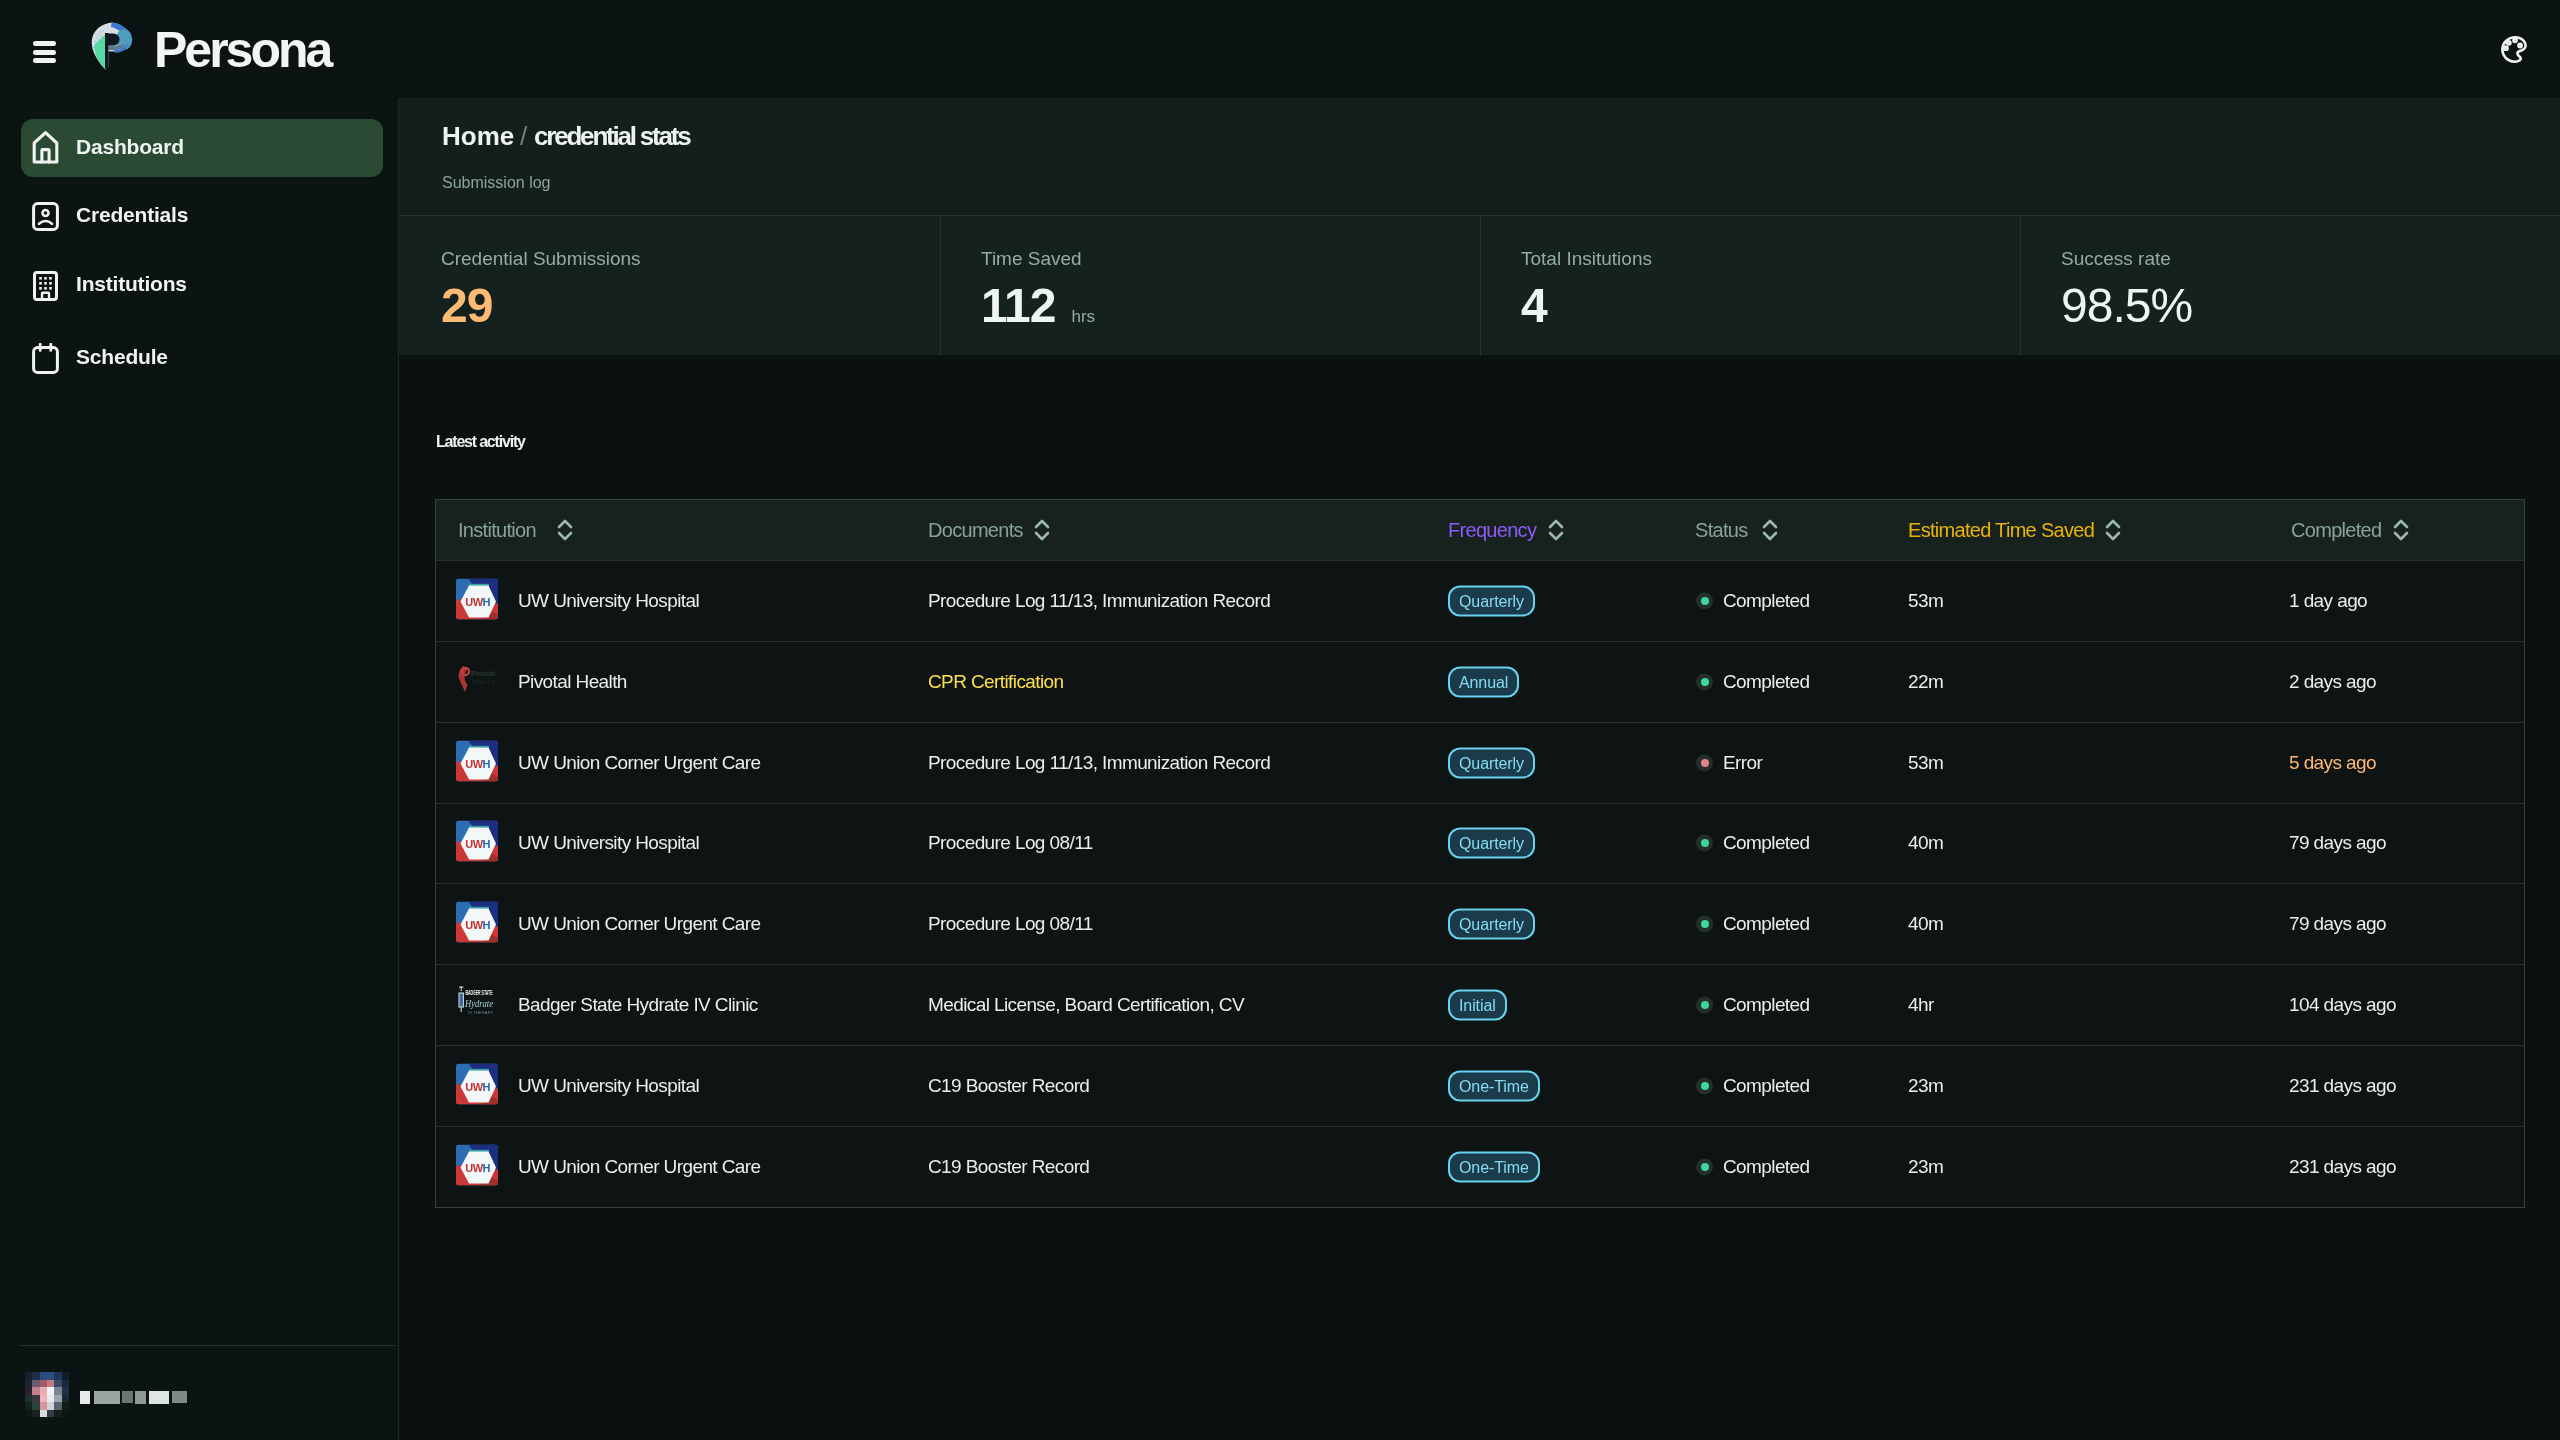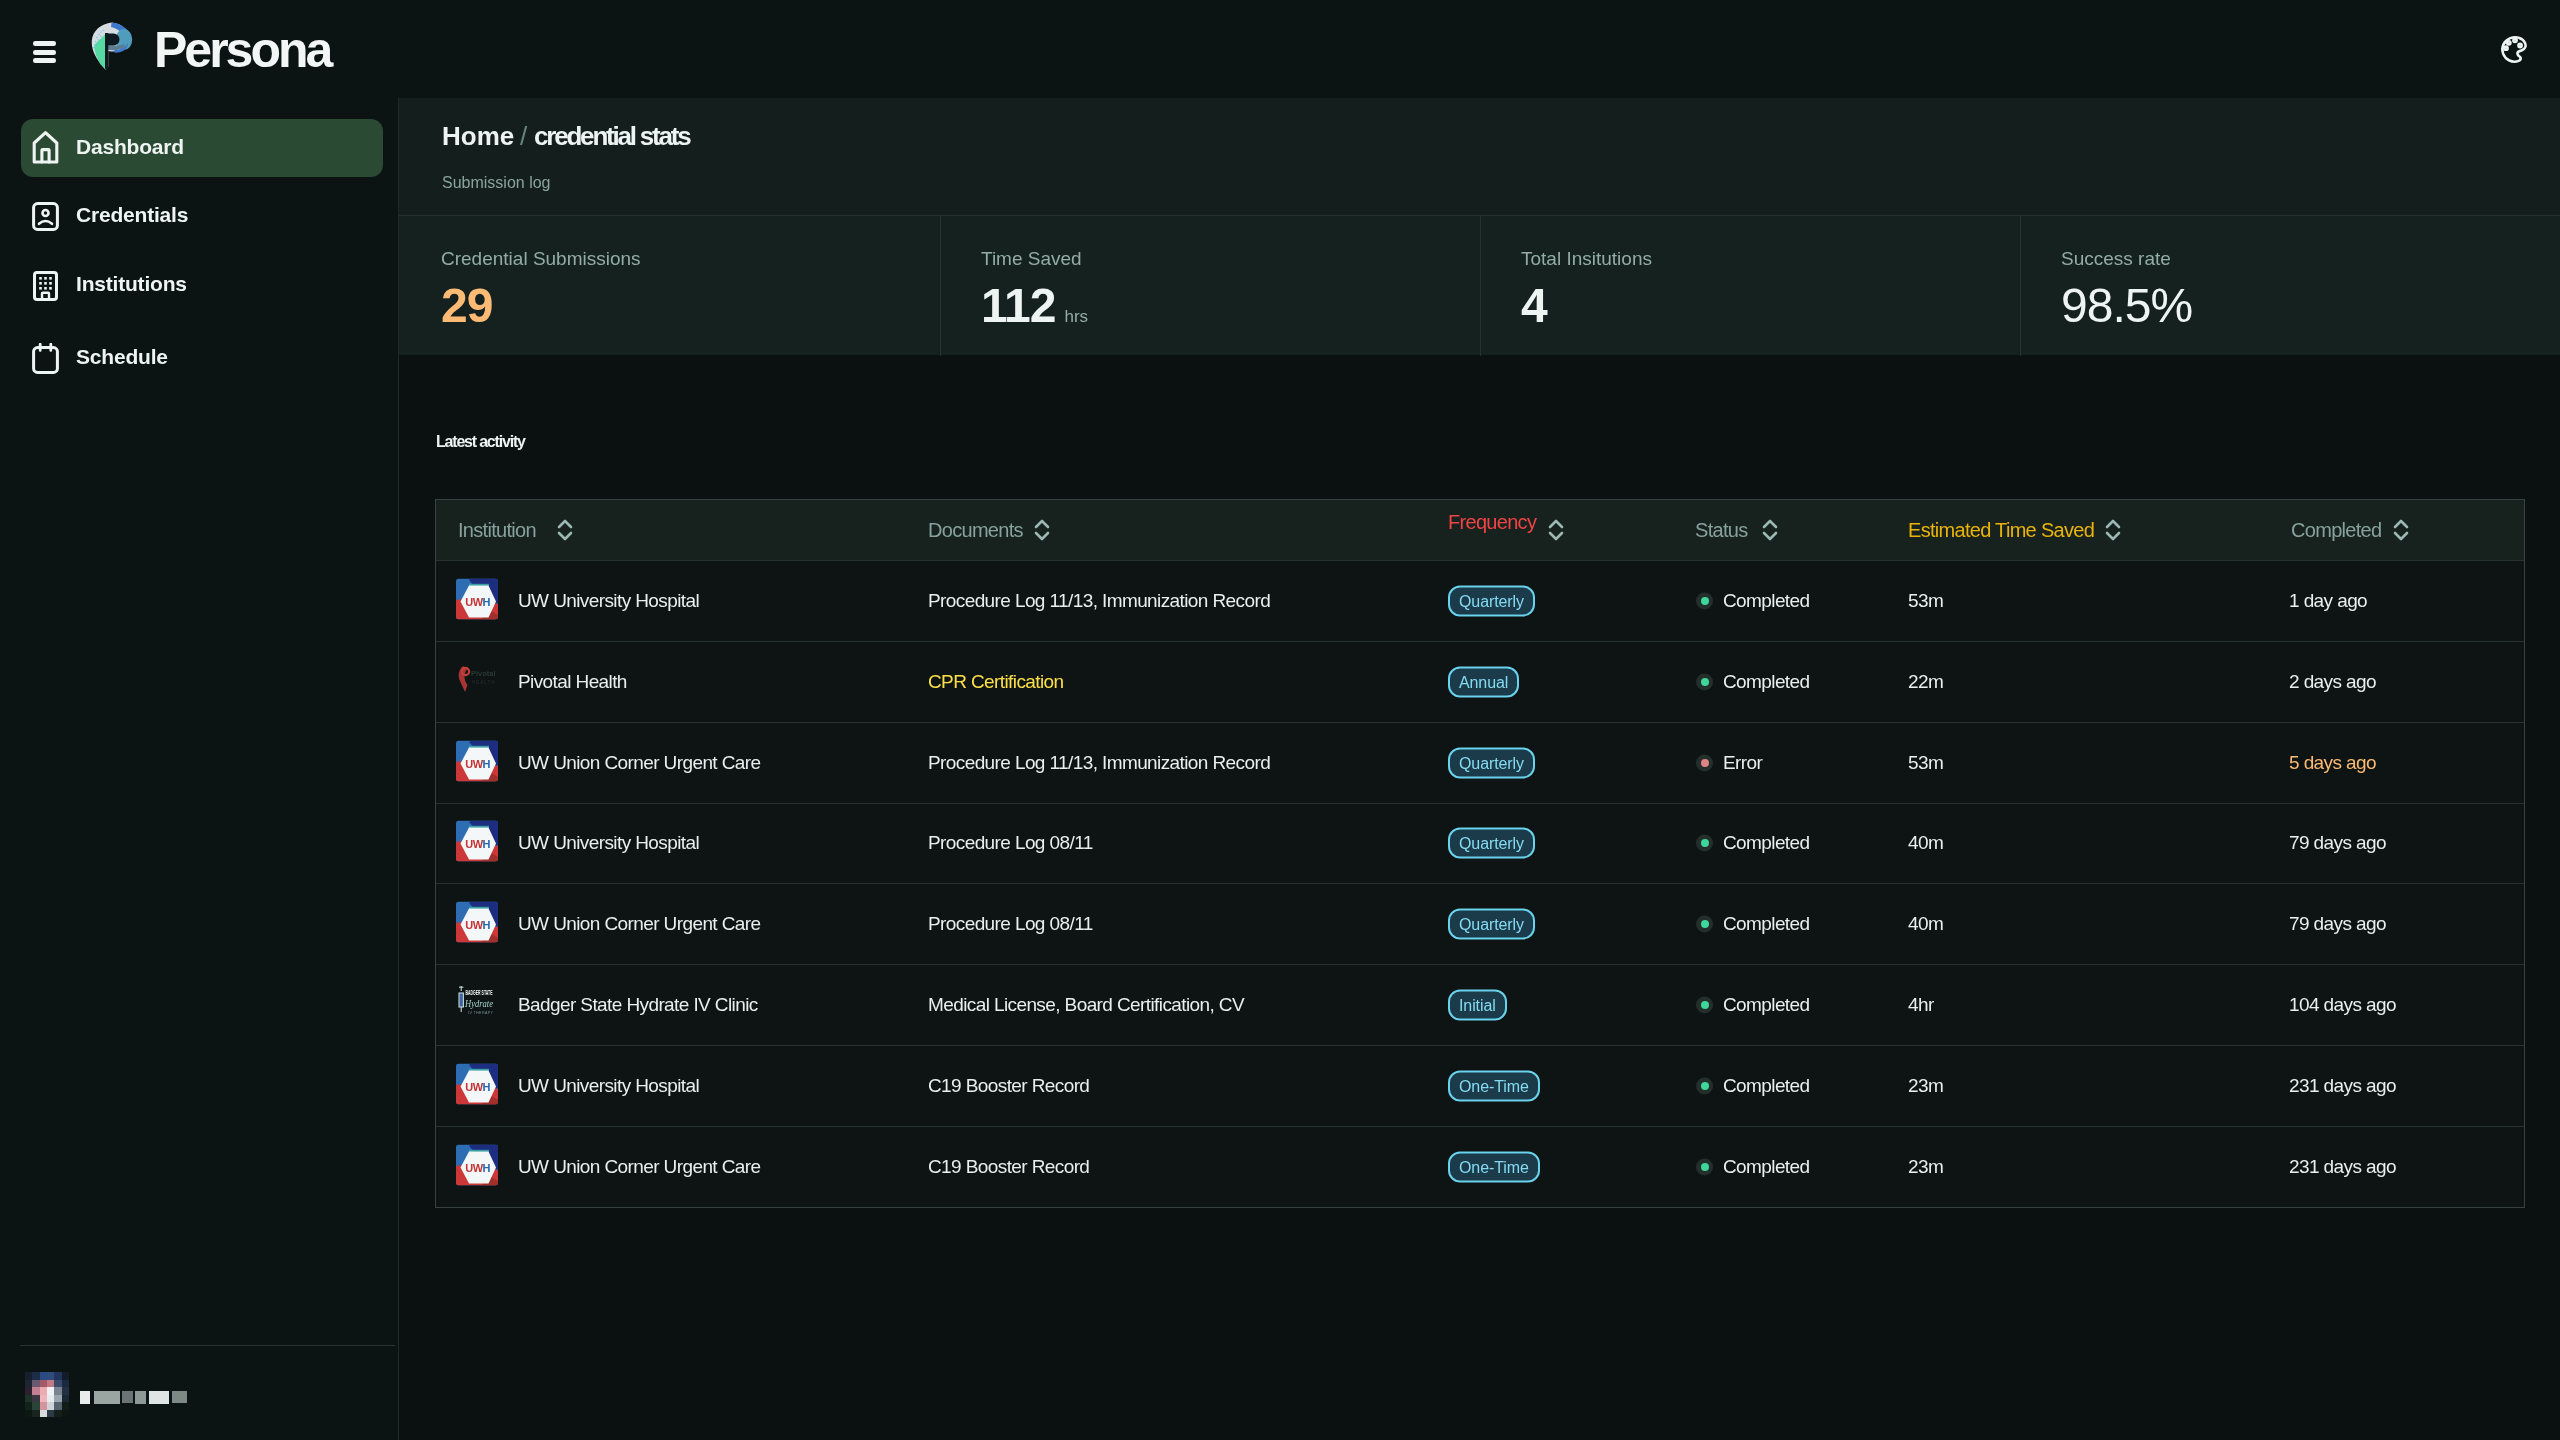--- a/index.html
+++ b/index.html
@@ -146,21 +146,21 @@
 
 <div class="abs" style="left:399px;top:215px;width:2161px;height:140px;background:#15211f;border-top:1px solid #26322d">
   <div class="abs" style="left:541px;top:0;width:1px;height:140px;background:#26322d"></div>
   <div class="abs" style="left:1081px;top:0;width:1px;height:140px;background:#26322d"></div>
   <div class="abs" style="left:1621px;top:0;width:1px;height:140px;background:#26322d"></div>
 
   <div class="abs" style="left:42px;top:32px;font-size:19px;color:#93ada6">Credential Submissions</div>
   <div class="abs" style="left:42px;top:62px;font-size:48px;font-weight:bold;color:#fdba74;letter-spacing:-1px">29</div>
 
   <div class="abs" style="left:582px;top:32px;font-size:19px;color:#93ada6">Time Saved</div>
-  <div class="abs" style="left:582px;top:62px;font-size:48px;font-weight:bold;color:#eef4f2;letter-spacing:-1px">112<span style="font-size:17px;font-weight:400;color:#93ada6;letter-spacing:0;margin-left:9px">hrs</span></div>
+  <div class="abs" style="left:582px;top:62px;font-size:48px;font-weight:bold;color:#eef4f2;letter-spacing:-1px">112<span style="font-size:17px;font-weight:400;color:#93ada6;letter-spacing:0;margin-left:16px">hrs</span></div>
 
   <div class="abs" style="left:1122px;top:32px;font-size:19px;color:#93ada6">Total Insitutions</div>
   <div class="abs" style="left:1122px;top:62px;font-size:48px;font-weight:bold;color:#eef4f2;letter-spacing:-1px">4</div>
 
   <div class="abs" style="left:1662px;top:32px;font-size:19px;color:#93ada6">Success rate</div>
   <div class="abs" style="left:1662px;top:62px;font-size:48px;font-weight:normal;color:#eef4f2;letter-spacing:-1px">98.5%</div>
 </div>
 
 <div class="abs" style="left:436px;top:433px;font-size:16px;font-weight:bold;color:#edf3f1;letter-spacing:-1.2px">Latest activity</div>
 
@@ -169,21 +169,21 @@
       <div class="abs" style="left:22px;top:19px;font-size:20px;color:#87a29b;letter-spacing:-0.7px">Institution</div>
       <div class="abs" style="left:118px;top:16px"><svg width="22" height="28" viewBox="0 0 22 28" fill="none" stroke="#9cb8b1" stroke-width="2.6" stroke-linecap="round" stroke-linejoin="round">
           <path d="M5 11 L11 5 L17 11"></path>
           <path d="M5 17 L11 23 L17 17"></path>
         </svg></div>
       <div class="abs" style="left:492px;top:19px;font-size:20px;color:#87a29b;letter-spacing:-0.7px">Documents</div>
       <div class="abs" style="left:595px;top:16px"><svg width="22" height="28" viewBox="0 0 22 28" fill="none" stroke="#9cb8b1" stroke-width="2.6" stroke-linecap="round" stroke-linejoin="round">
           <path d="M5 11 L11 5 L17 11"></path>
           <path d="M5 17 L11 23 L17 17"></path>
         </svg></div>
-      <div class="abs" style="left:1012px;top:11px;font-size:20px;color:#ef4444;letter-spacing:-0.7px">Frequency</div>
+      <div class="abs" style="left:1012px;top:19px;font-size:20px;color:#8b5cf6;letter-spacing:-0.7px">Frequency</div>
       <div class="abs" style="left:1109px;top:16px"><svg width="22" height="28" viewBox="0 0 22 28" fill="none" stroke="#9cb8b1" stroke-width="2.6" stroke-linecap="round" stroke-linejoin="round">
           <path d="M5 11 L11 5 L17 11"></path>
           <path d="M5 17 L11 23 L17 17"></path>
         </svg></div>
       <div class="abs" style="left:1259px;top:19px;font-size:20px;color:#87a29b;letter-spacing:-0.7px">Status</div>
       <div class="abs" style="left:1323px;top:16px"><svg width="22" height="28" viewBox="0 0 22 28" fill="none" stroke="#9cb8b1" stroke-width="2.6" stroke-linecap="round" stroke-linejoin="round">
           <path d="M5 11 L11 5 L17 11"></path>
           <path d="M5 17 L11 23 L17 17"></path>
         </svg></div>
       <div class="abs" style="left:1472px;top:19px;font-size:20px;color:#eab308;letter-spacing:-0.7px">Estimated Time Saved</div>

